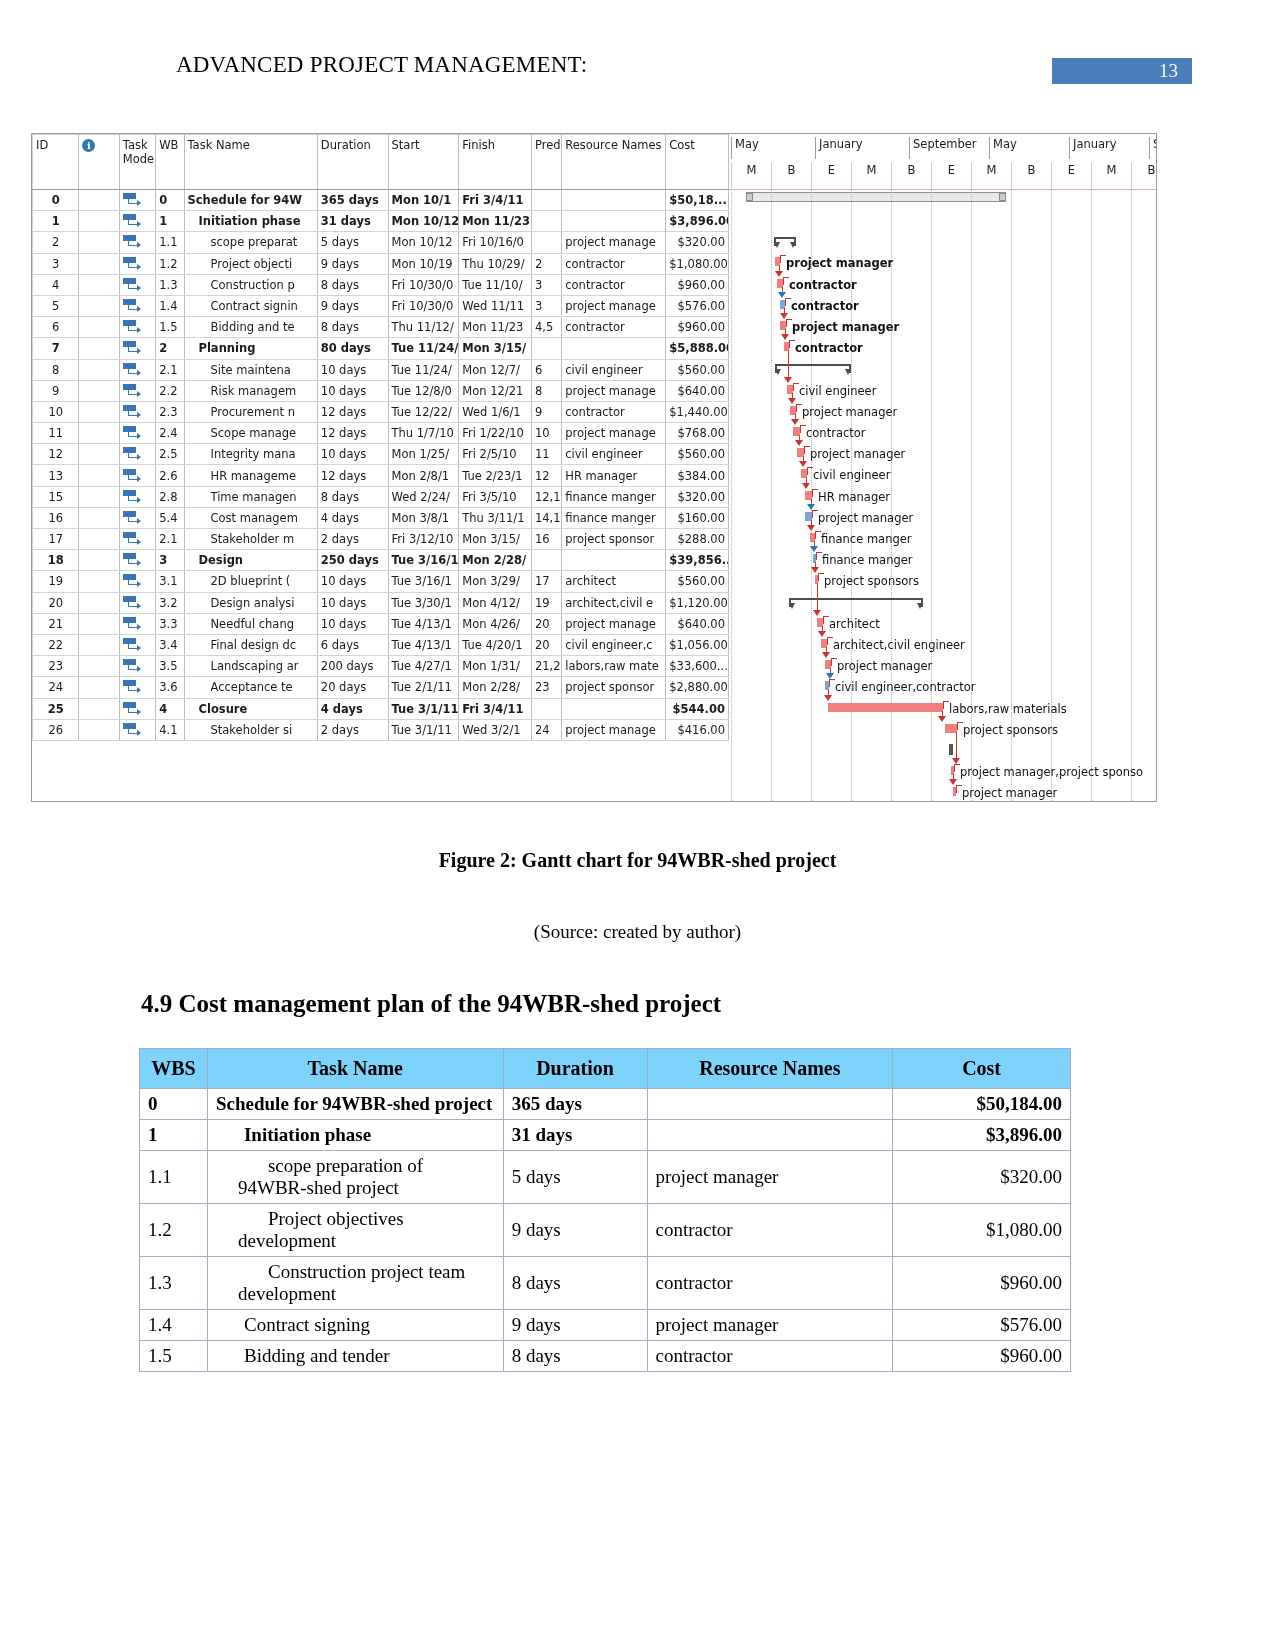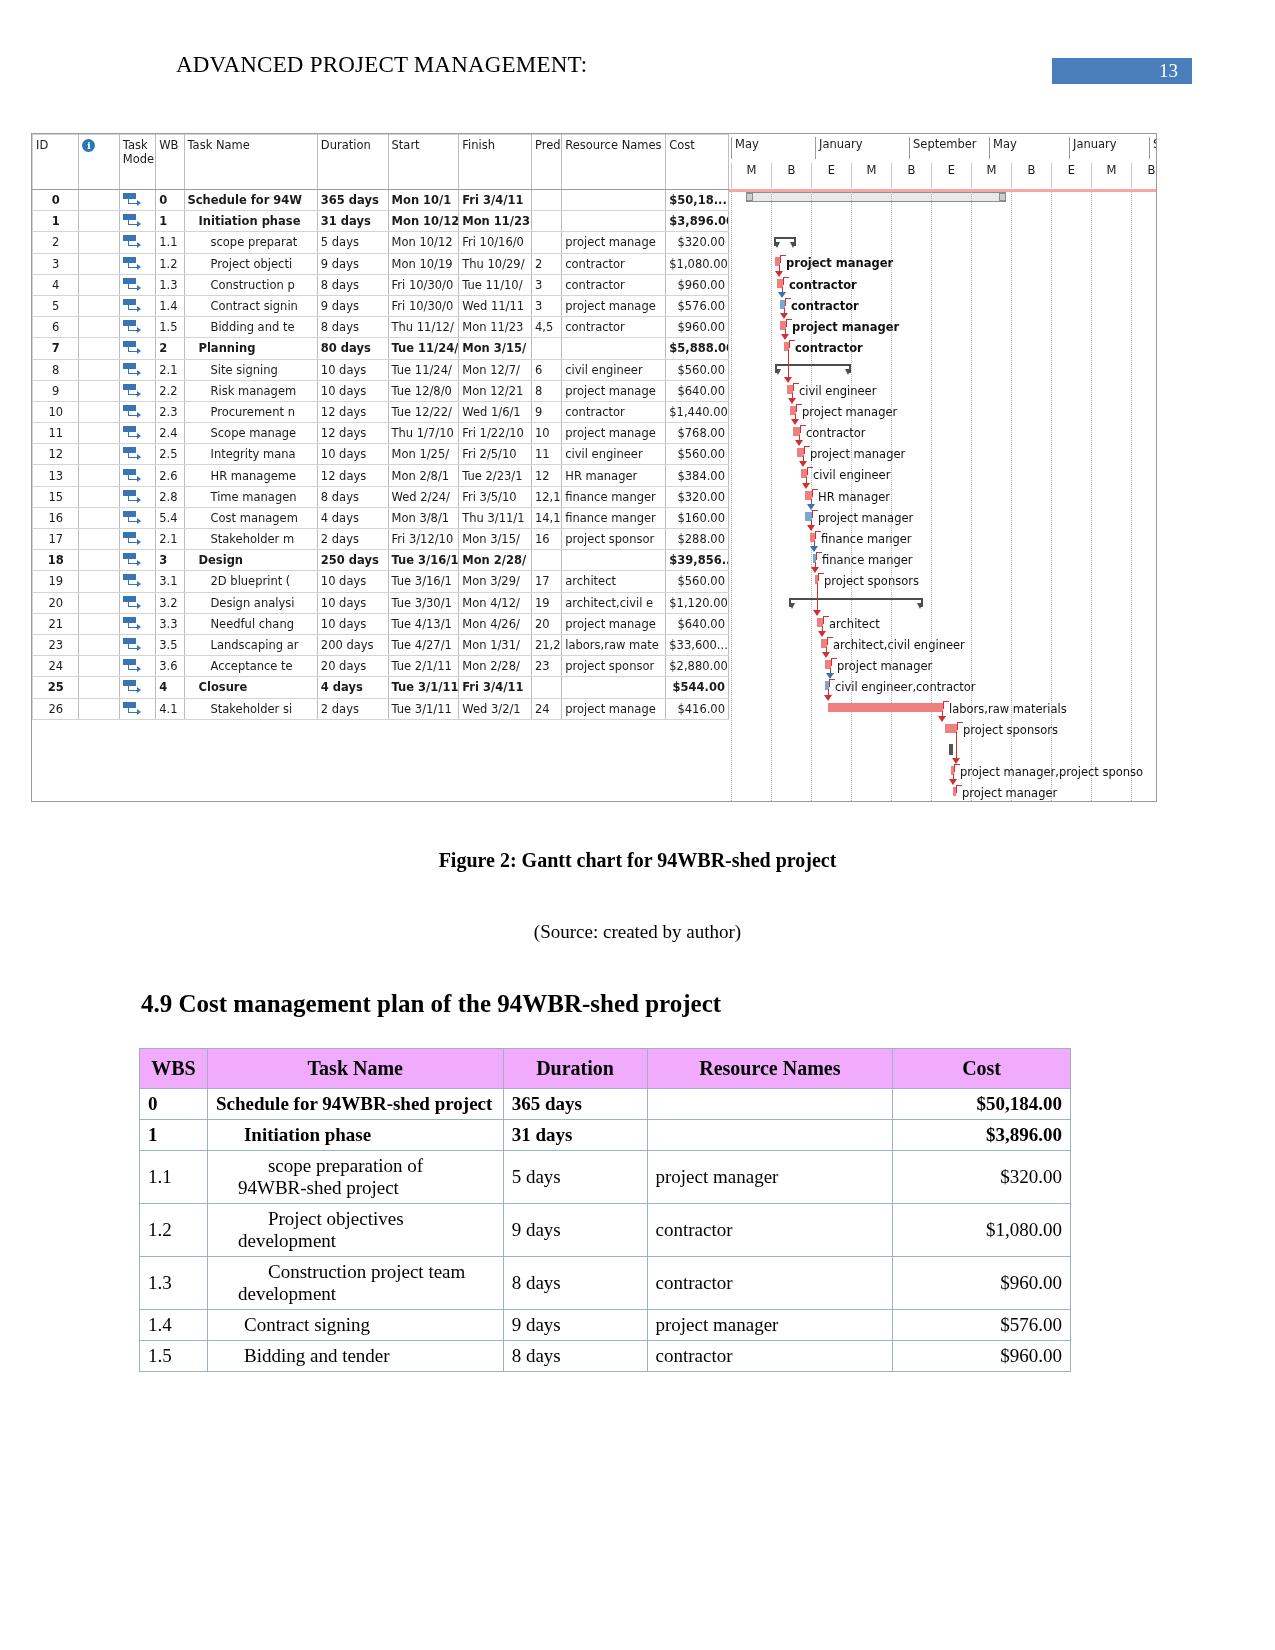--- a/index.html
+++ b/index.html
@@ -104,21 +104,21 @@
   }
   .mode-icon b:after{
     content:""; position:absolute; right:-3px; bottom:-3px;
     border-left:4px solid #3A74B4;
     border-top:3px solid transparent;
     border-bottom:3px solid transparent;
   }
 
   
   .tl-head { position:absolute; left:0; top:0; width:427px; height:55px;
-             border-bottom:3px solid #fca5a5; }
+             border-bottom:1px solid #fca5a5; }
   .tl-major { position:absolute; top:3px; font-size:11.5px; color:#1b1b1b;
               padding-left:3px; border-left:1px solid #9a9a9a; height:22px;
               box-sizing:border-box; }
   .tl-minor { position:absolute; top:29px; font-size:11.5px; color:#1b1b1b;
               text-align:center; height:25px; box-sizing:border-box;
               border-left:1px solid #c8c8c8; }
   .tl-body { position:absolute; left:0; top:55px; width:427px; height:612px; }
   .tl-col { position:absolute; top:0; bottom:0; width:0;
             border-left:1px dotted #b6b6b6; }
   .tl-sel { position:absolute; left:17px; top:3px; width:258px; height:8px;
@@ -178,21 +178,21 @@
     font-family:"Liberation Serif", serif;
     font-size:19px;
   }
   table.cost-table th, table.cost-table td {
     border:1px solid #9fb0c4;
     padding:4px 8px;
     vertical-align:middle;
     box-sizing:border-box;
   }
   table.cost-table thead th {
-    background:#f0abfc;
+    background:#7dd3fc;
     text-align:center;
     font-weight:bold;
     font-size:20px;
     height:40px;
   }
   .ct-wbs  { width:68px;  }
   .ct-name { width:296px; }
   .ct-dur  { width:144px; }
   .ct-res  { width:246px; }
   .ct-cost { width:178px; text-align:right; }
@@ -336,21 +336,21 @@
             <td class="c-finish">Mon 3/15/</td>
             <td class="c-pred"></td>
             <td class="c-res"></td>
             <td class="c-cost">$5,888.00</td>
           </tr>
           <tr>
             <td class="c-id">8</td>
             <td class="c-info"></td>
             <td class="c-mode"><span class="mode-icon"><i></i><b></b></span></td>
             <td class="c-wbs">2.1</td>
-            <td class="c-name lvl2">Site signing</td>
+            <td class="c-name lvl2">Site maintena</td>
             <td class="c-dur">10 days</td>
             <td class="c-start">Tue 11/24/</td>
             <td class="c-finish">Mon 12/7/</td>
             <td class="c-pred">6</td>
             <td class="c-res">civil engineer</td>
             <td class="c-cost">$560.00</td>
           </tr>
           <tr>
             <td class="c-id">9</td>
             <td class="c-info"></td>
@@ -499,20 +499,33 @@
             <td class="c-info"></td>
             <td class="c-mode"><span class="mode-icon"><i></i><b></b></span></td>
             <td class="c-wbs">3.3</td>
             <td class="c-name lvl2">Needful chang</td>
             <td class="c-dur">10 days</td>
             <td class="c-start">Tue 4/13/1</td>
             <td class="c-finish">Mon 4/26/</td>
             <td class="c-pred">20</td>
             <td class="c-res">project manage</td>
             <td class="c-cost">$640.00</td>
+          </tr>
+          <tr>
+            <td class="c-id">22</td>
+            <td class="c-info"></td>
+            <td class="c-mode"><span class="mode-icon"><i></i><b></b></span></td>
+            <td class="c-wbs">3.4</td>
+            <td class="c-name lvl2">Final design dc</td>
+            <td class="c-dur">6 days</td>
+            <td class="c-start">Tue 4/13/1</td>
+            <td class="c-finish">Tue 4/20/1</td>
+            <td class="c-pred">20</td>
+            <td class="c-res">civil engineer,c</td>
+            <td class="c-cost">$1,056.00</td>
           </tr>
           <tr>
             <td class="c-id">23</td>
             <td class="c-info"></td>
             <td class="c-mode"><span class="mode-icon"><i></i><b></b></span></td>
             <td class="c-wbs">3.5</td>
             <td class="c-name lvl2">Landscaping ar</td>
             <td class="c-dur">200 days</td>
             <td class="c-start">Tue 4/27/1</td>
             <td class="c-finish">Mon 1/31/</td>

